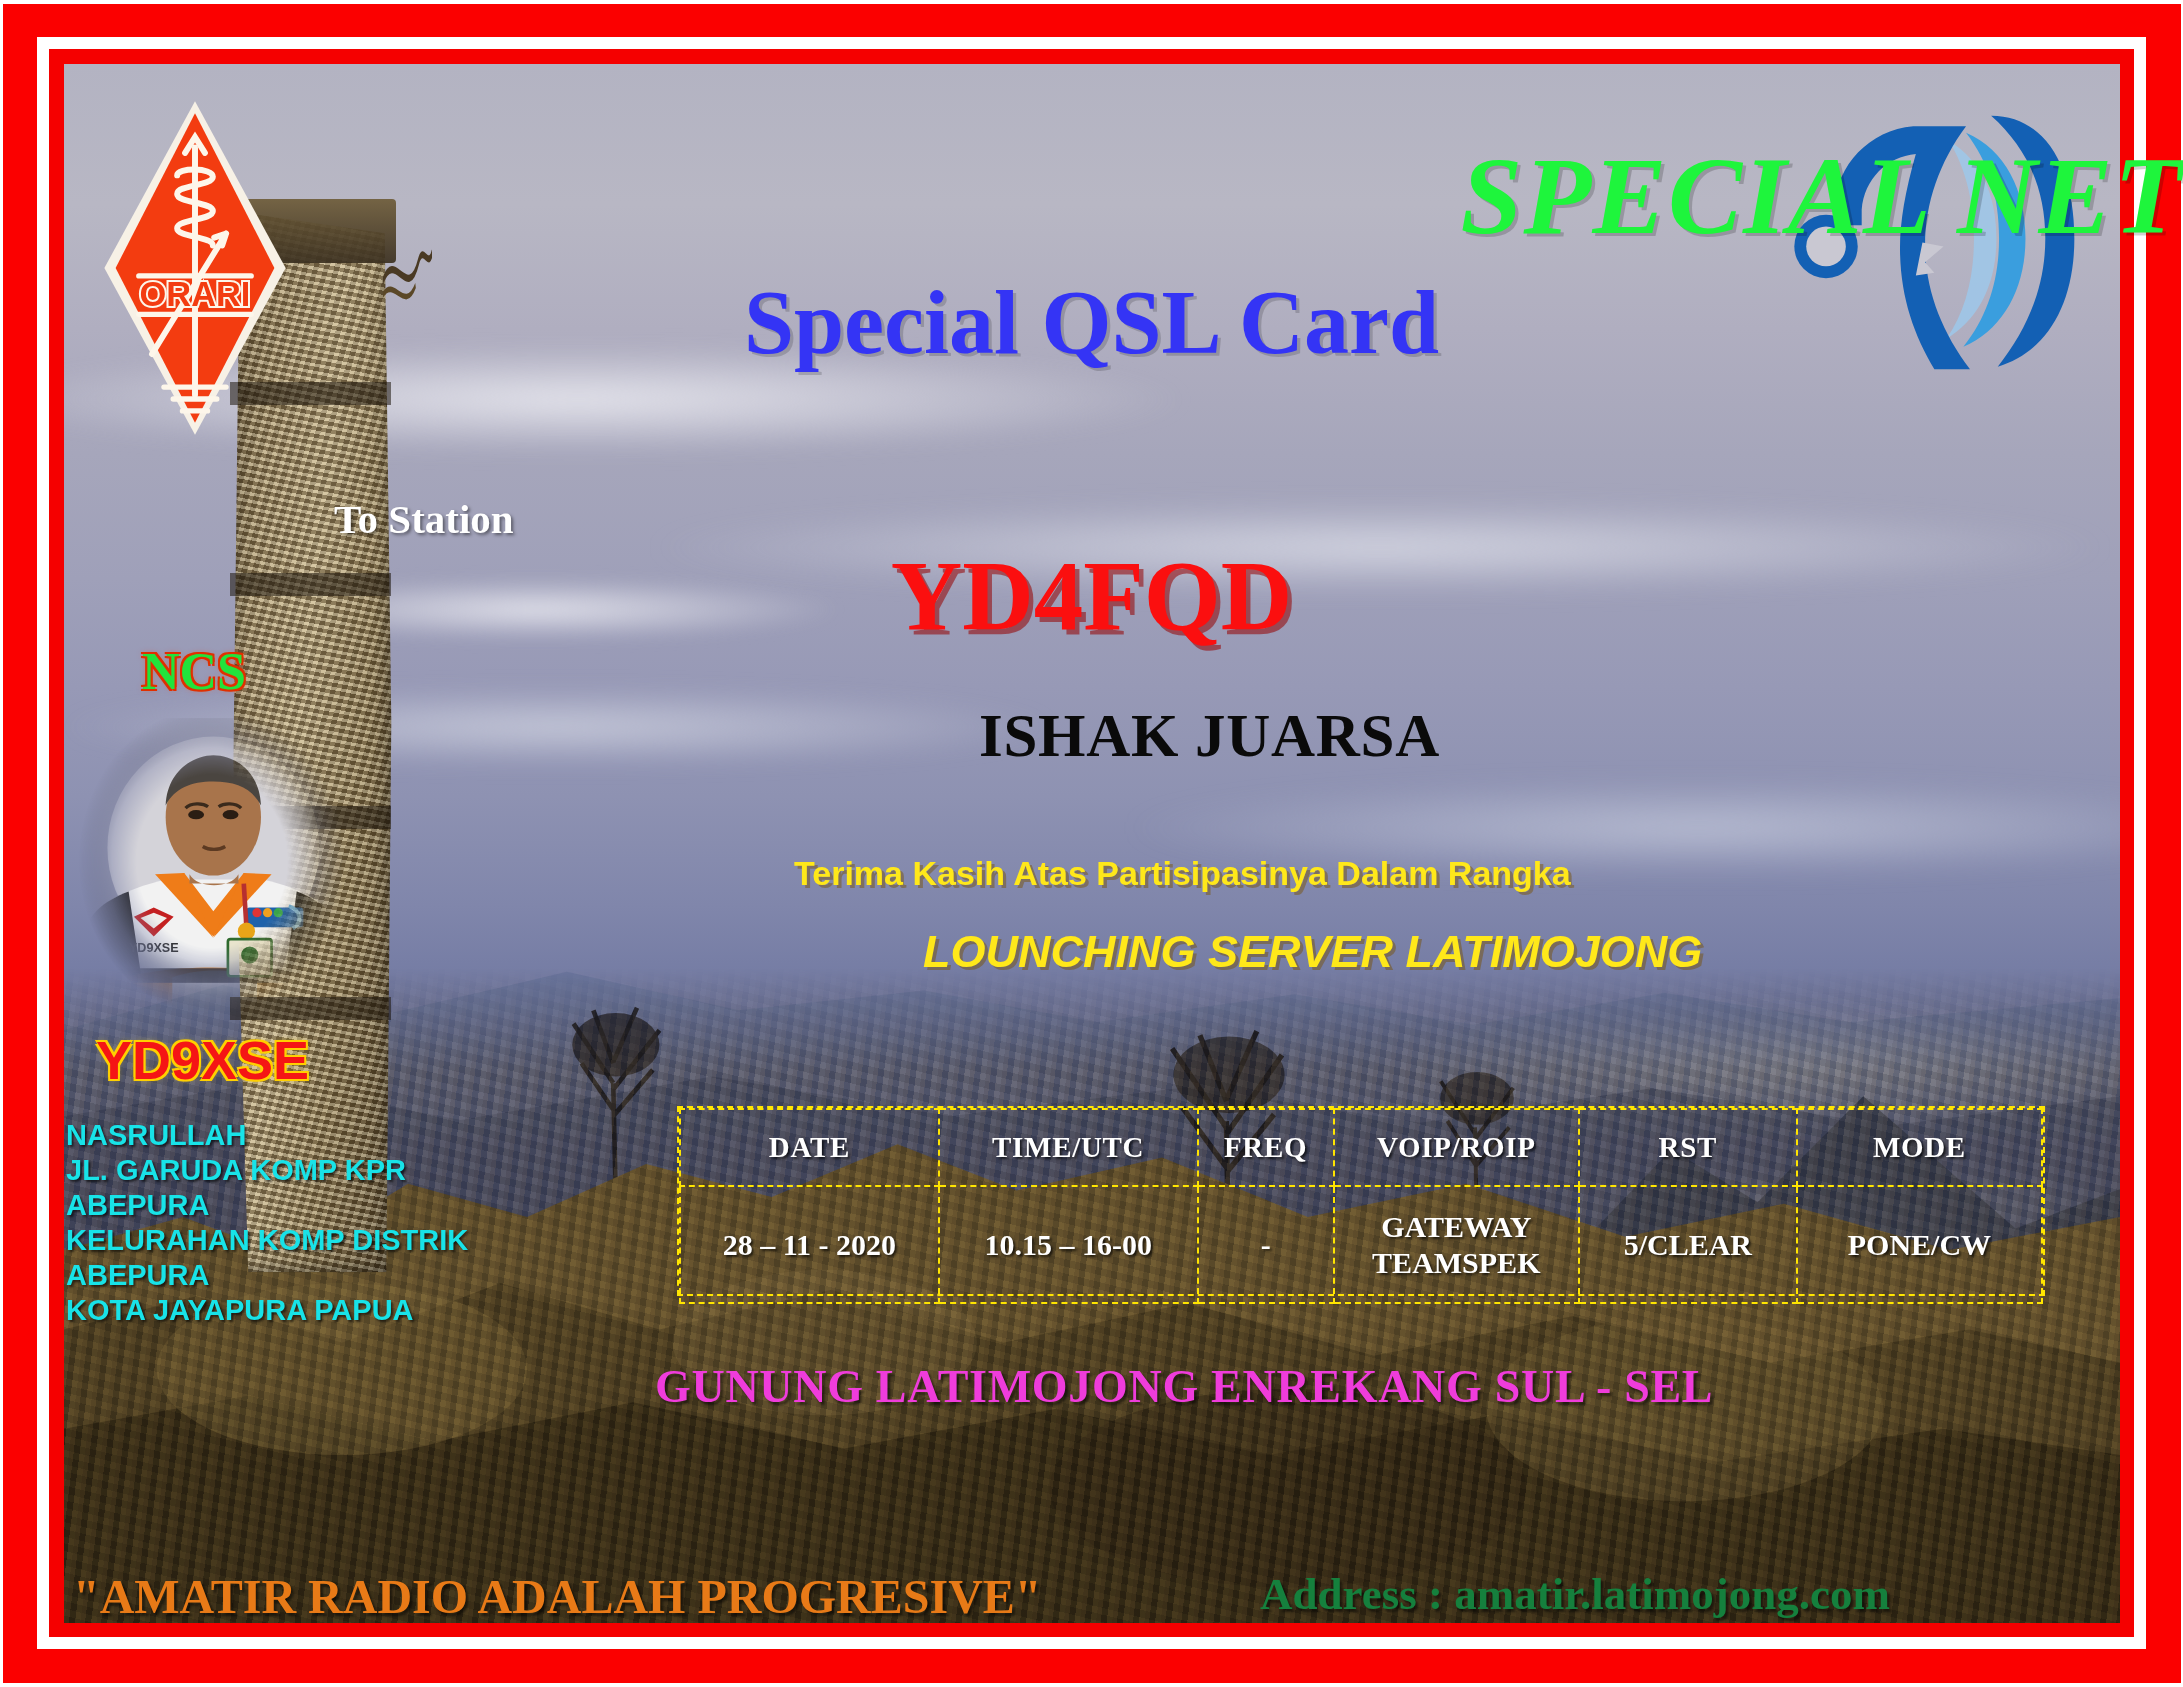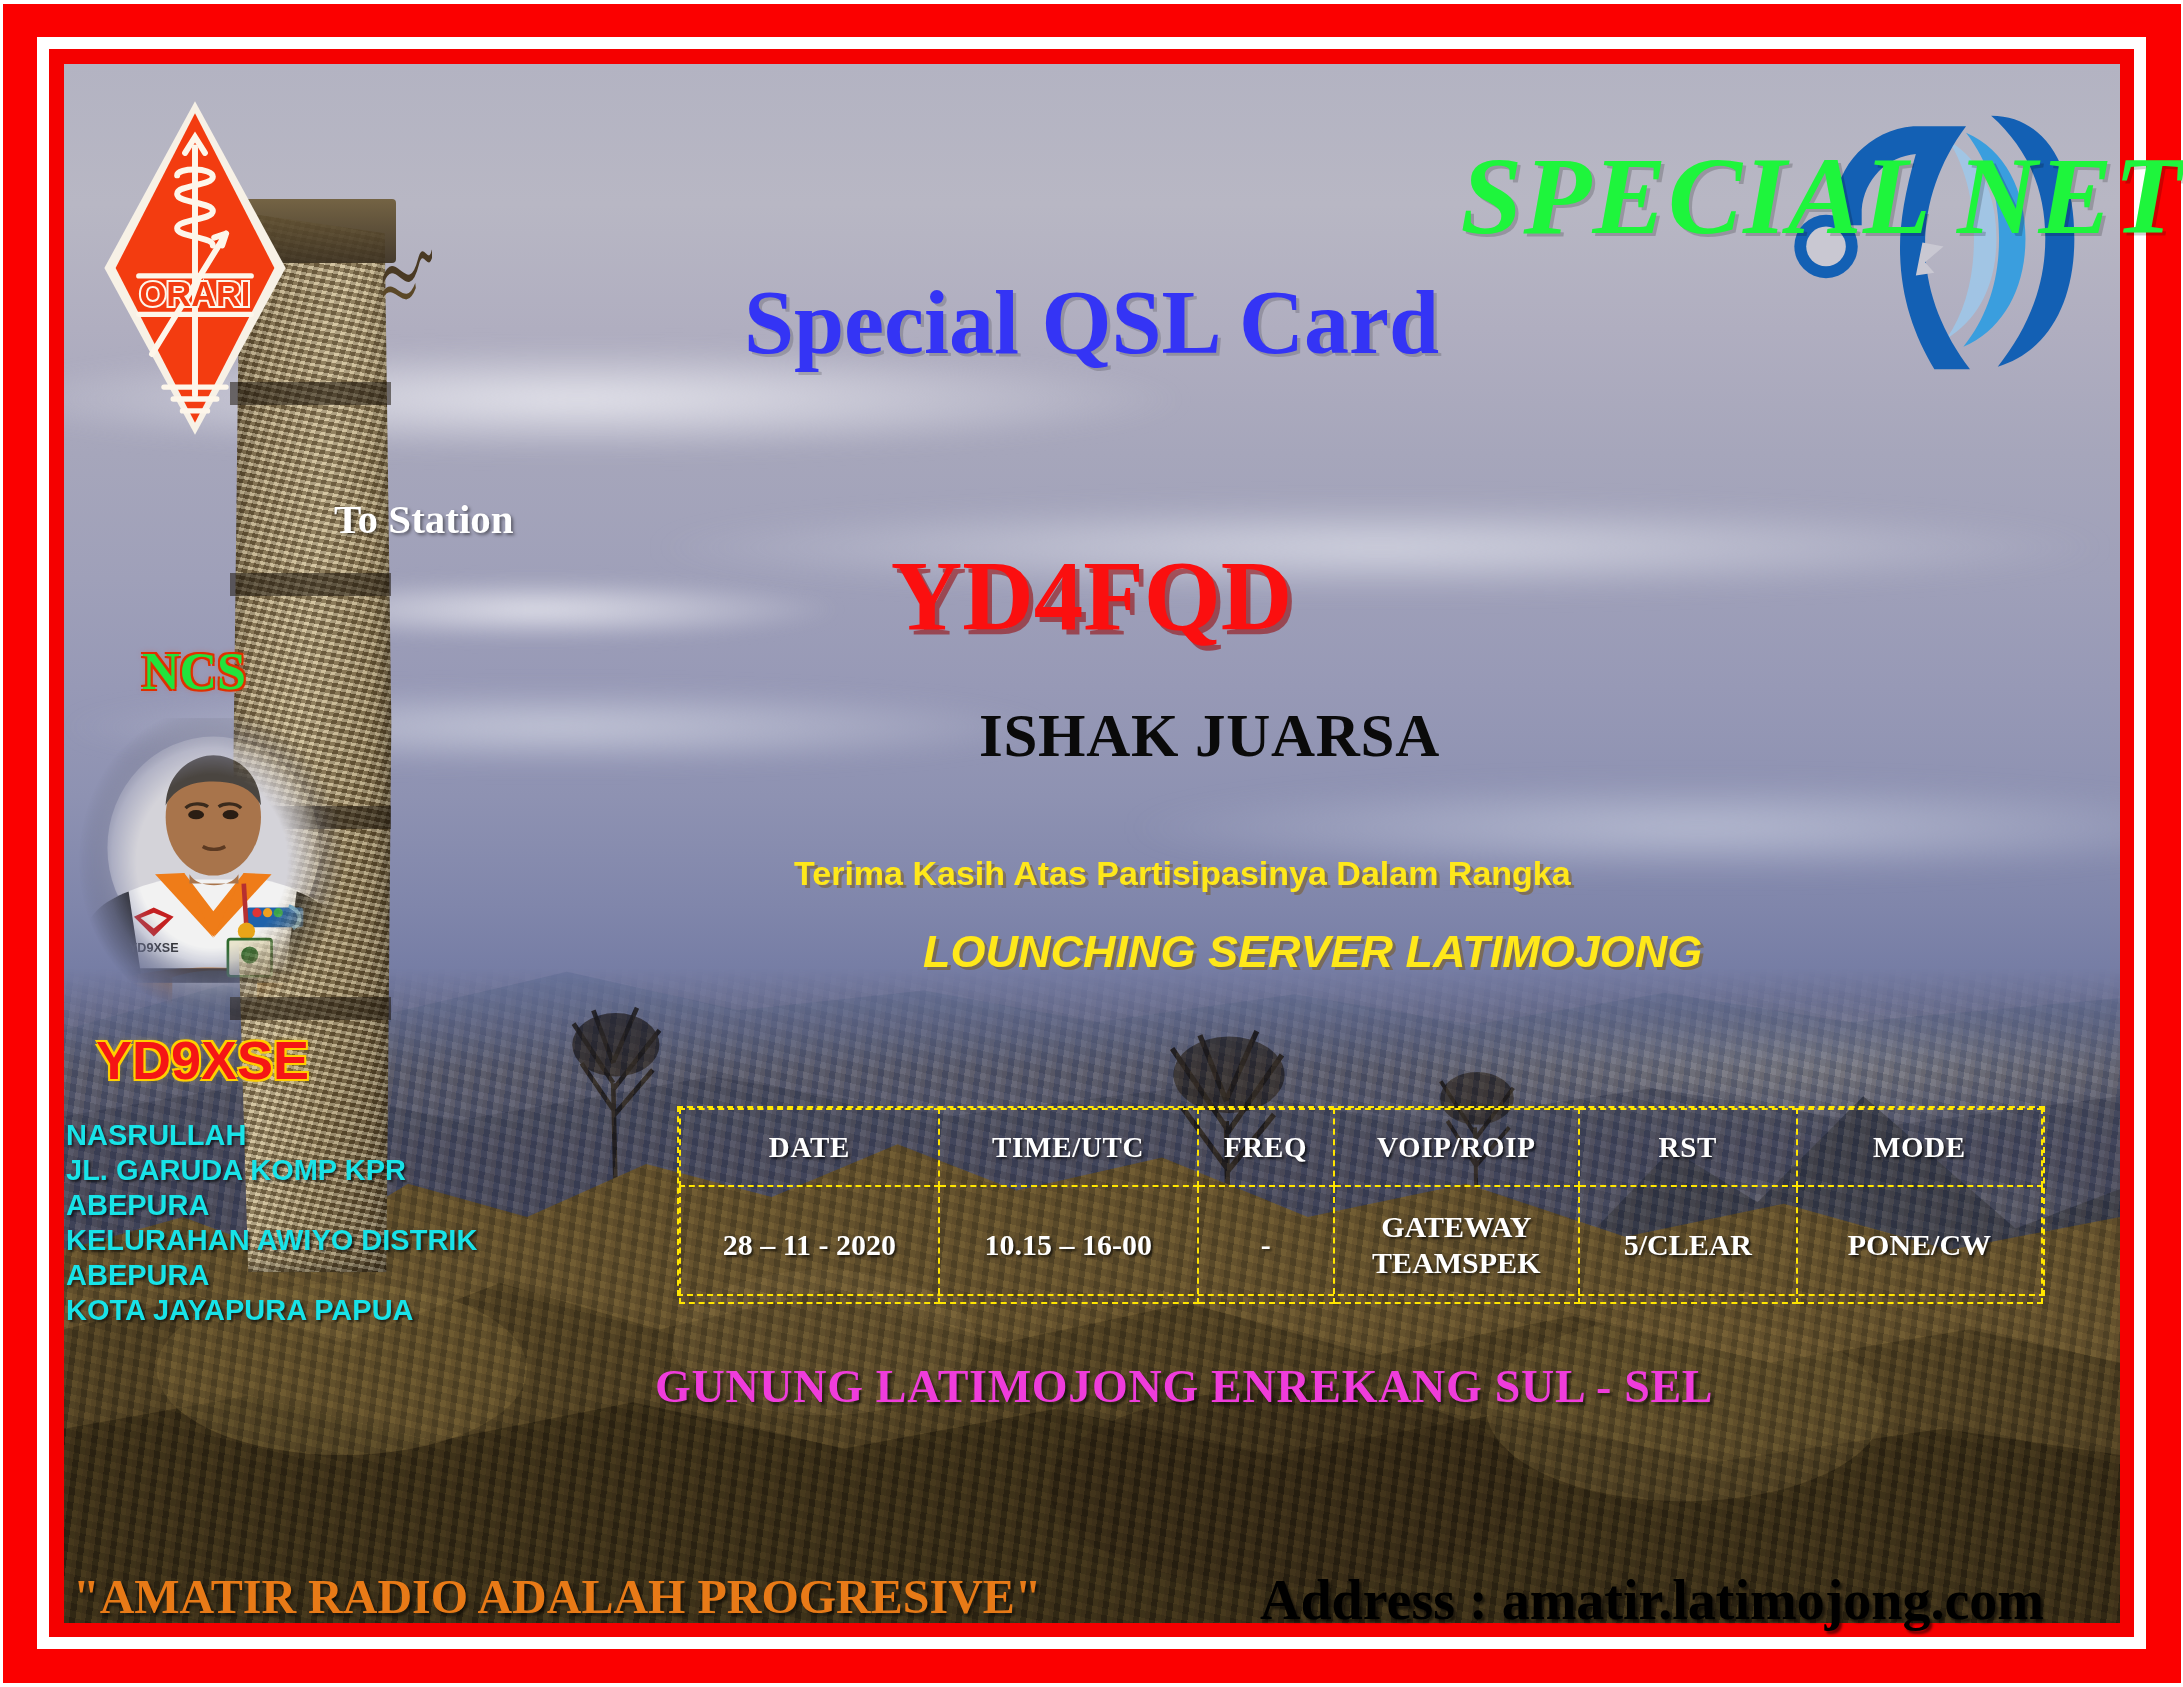--- a/index.html
+++ b/index.html
@@ -132,21 +132,21 @@
   #qtable tr.bd td{font-size:30px;height:113px;}
   #qtable td.two{font-size:28px;line-height:36px;}
 
   #location{left:655px;top:1360px;font-family:"Liberation Serif",serif;font-weight:bold;
      font-size:46px;color:#ef3cdb;letter-spacing:0.7px;
      text-shadow:2.6px 2.6px 2.6px rgba(0,0,0,.55);}
 
   #motto{left:73px;top:1569px;font-family:"Liberation Serif",serif;font-weight:bold;
      font-size:48px;color:#e87a17;text-shadow:2.6px 2.6px 2.6px rgba(0,0,0,.55);}
   #web{left:1260px;top:1568px;font-family:"Liberation Serif",serif;font-weight:bold;
-     font-size:56px;color:#000000;text-shadow:2.6px 2.6px 2.6px rgba(0,0,0,.55);}
+     font-size:45px;color:#15803d;text-shadow:2.6px 2.6px 2.6px rgba(0,0,0,.55);}
 
   
   #orari{position:absolute;left:99px;top:96px;width:192px;height:344px;}
   #hamlogo{position:absolute;left:1793px;top:106px;width:284px;height:265px;}
 </style>
 </head>
 <body>
 
 <div id="card">
 
@@ -323,21 +323,21 @@
         </svg>
       </div>
     </div>
 
     <div class="t" id="ncs-callsign">YD9XSE</div>
 
     <div id="addr">
       <div>NASRULLAH</div>
       <div>JL. GARUDA KOMP KPR</div>
       <div>ABEPURA</div>
-      <div>KELURAHAN AWIYO DISTRIK</div>
+      <div>KELURAHAN KOMP DISTRIK</div>
       <div>ABEPURA</div>
       <div>KOTA JAYAPURA PAPUA</div>
     </div>
 
     <div id="qtable">
       <table>
         <tbody>
             <tr class="hd">
           <td style="width:19%">DATE</td>
           <td style="width:19%">TIME/UTC</td>

